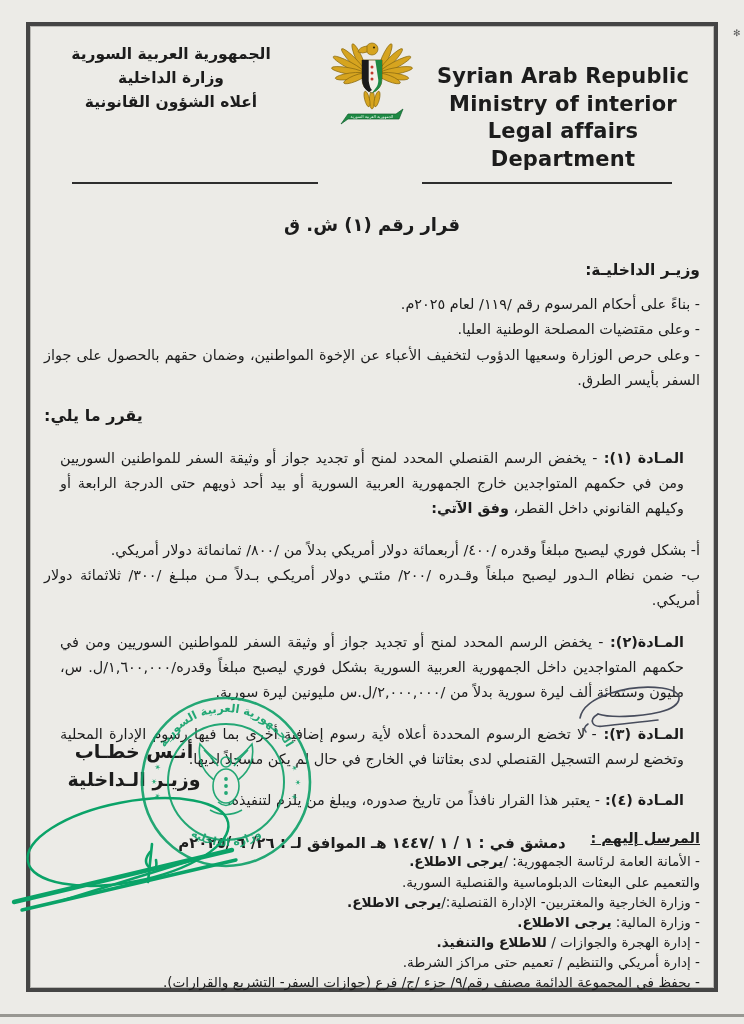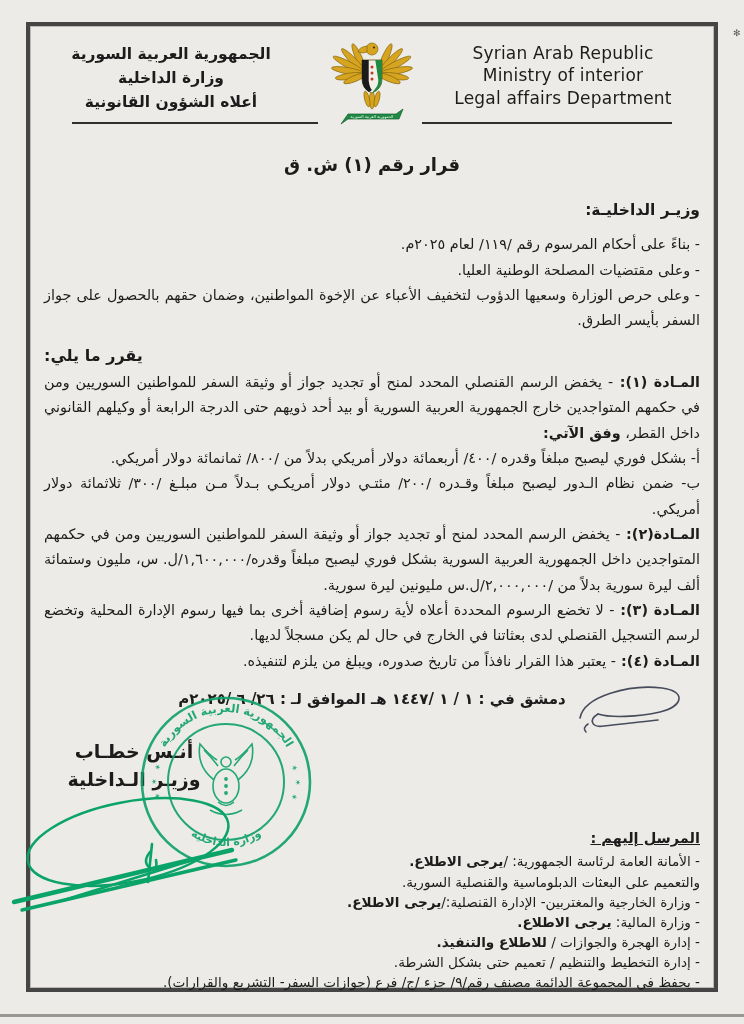--- a/index.html
+++ b/index.html
@@ -10,35 +10,35 @@
     font-family:"DejaVu Sans", sans-serif; color:#1c1c1c;
   }
   
   .frame {
     position:absolute; left:26px; top:22px; width:692px; height:970px;
     border:4px solid #454545; box-shadow:0 0 0 1px #b9b8b4 inset;
     padding:8px 12px 6px;
   }
   
   .hd { display:flex; justify-content:space-between; align-items:flex-start; padding:8px 8px 0; }
-  .en-block { width:262px; text-align:center; font-weight:normal; font-size:17px; line-height:1.32; letter-spacing:.2px; }
+  .en-block { width:262px; text-align:center; font-weight:bold; font-size:21px; line-height:1.32; letter-spacing:.2px;margin-top:21px; }
   .ar-block { width:242px; text-align:center; direction:rtl; font-weight:bold; font-size:15.5px; line-height:1.55; }
   .emblem-slot { width:110px; height:70px; }
   .emblem { position:absolute; left:50%; margin-left:-50px; top:8px; }
   .rules { display:flex; justify-content:space-between; margin-top:8px; padding:0 30px; }
   .rule { height:2px; background:#2e2e2e; }
   .rule.left { width:246px; }
   .rule.right { width:250px; }
   
   .title { text-align:center; font-weight:bold; font-size:18px; margin:30px 0 0; }
   .body { direction:rtl; text-align:justify; font-size:14.4px; line-height:1.76; margin-top:22px; padding:0 2px; }
   .issuer { font-weight:bold; font-size:15.5px; margin:0 0 8px; }
   .pre-line { margin:0; }
   .decree { text-align:left; font-weight:bold; font-size:16px; margin:8px 0 0; }
-  .article { margin:0; }
+  .article { margin:16px; }
   .article b { font-weight:bold; }
   .article-item { margin:0; }
   .date-line { text-align:center; font-weight:bold; font-size:15px; margin:12px 0 0; }
   
   .dist { position:absolute; direction:rtl; right:14px; left:14px; top:770px; text-align:right; font-size:13.6px; line-height:1.48;margin-top:32px; }
   .dist-heading { font-weight:bold; text-decoration:underline; font-size:14.5px; margin:0 0 2px; }
   .dist-line { margin:0; }
   .dist-line b { font-weight:bold; }
   
   .signer { position:absolute; left:32px; top:738px; width:204px; text-align:center; direction:rtl;
@@ -141,21 +141,21 @@
     </div>
 
     <div class="dist">
       <p class="dist-heading">المرسل إليهم :</p>
       <div id="dist-lines">
           <p class="dist-line">- الأمانة العامة لرئاسة الجمهورية: /<b>يرجى الاطلاع.</b></p>
           <p class="dist-line">والتعميم على البعثات الدبلوماسية والقنصلية السورية.</p>
           <p class="dist-line">- وزارة الخارجية والمغتربين- الإدارة القنصلية:/<b>يرجى الاطلاع.</b></p>
           <p class="dist-line">- وزارة المالية: <b>يرجى الاطلاع.</b></p>
           <p class="dist-line">- إدارة الهجرة والجوازات / <b>للاطلاع والتنفيذ.</b></p>
-          <p class="dist-line">- إدارة التخطيط والتنظيم / تعميم حتى بشكل الشرطة.</p>
+          <p class="dist-line">- إدارة أمريكي والتنظيم / تعميم حتى مراكز الشرطة.</p>
           <p class="dist-line">- يحفظ في المجموعة الدائمة مصنف رقم/٩/ جزء /ج/ فرع (جوازات السفر- التشريع والقرارات).</p>
         </div>
     </div>
   </div>
 
   <div class="signer">
     <div>أنـس خطـاب</div>
     <div>وزيـر الـداخلية</div>
   </div>
 

